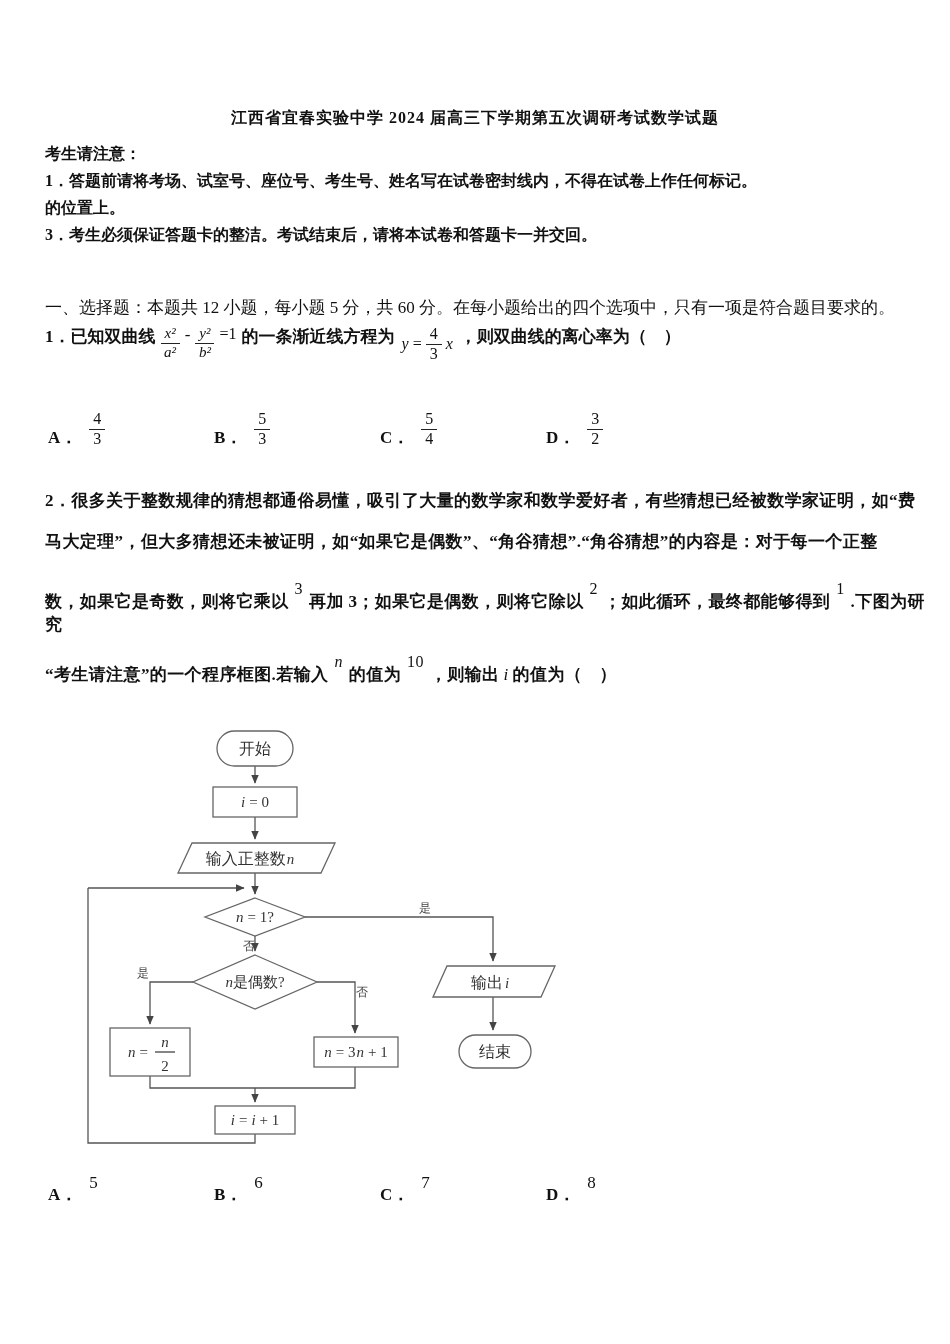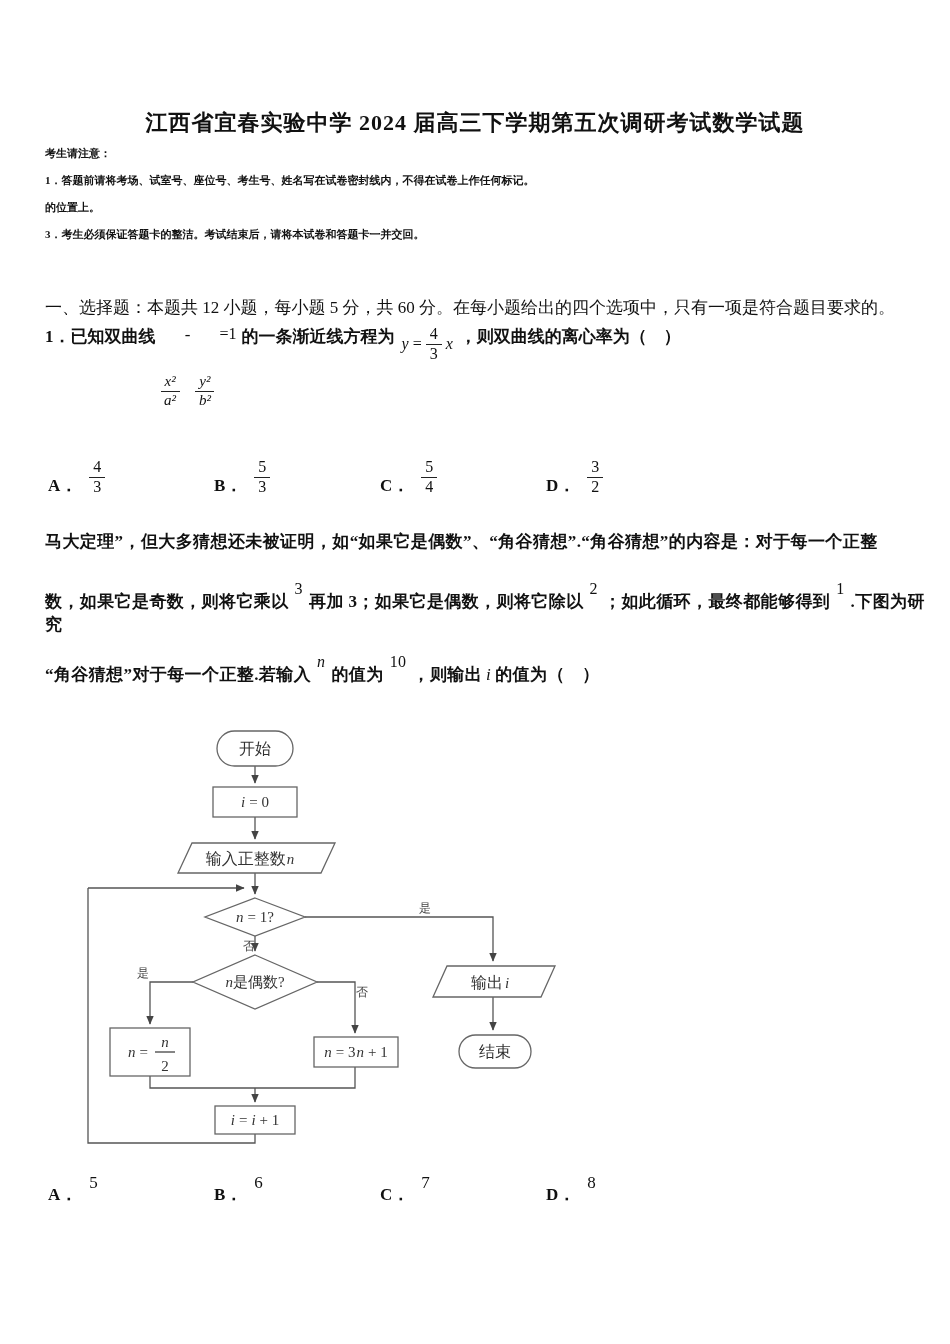--- a/index.html
+++ b/index.html
@@ -1,34 +1,34 @@
 <!DOCTYPE html>
 <html><head>
 <meta charset="utf-8">
 <style>
   html,body{margin:0;padding:0;background:#ffffff;}
   #page{position:relative;width:950px;height:1344px;background:#ffffff;
         font-family:"Liberation Serif",serif;color:#111;overflow:hidden;}
   .abs{position:absolute;}
   .cjk{font-weight:bold;}
   .title{position:absolute;left:0;right:0;top:108px;text-align:center;
-         font-size:22px;font-weight:bold;letter-spacing:1px;}
-  .notices{position:absolute;left:45px;top:140px;width:868px;font-size:11px;
+         font-size:16px;font-weight:bold;letter-spacing:1px;}
+  .notices{position:absolute;left:45px;top:140px;width:868px;font-size:16px;
            font-weight:bold;line-height:27px;}
   .section-heading{position:absolute;left:45px;top:296px;width:870px;
                    font-size:17px;font-weight:normal;}
   
   .q1-line{position:absolute;left:45px;top:325px;height:58px;display:flex;
            align-items:flex-start;font-size:17px;}
   .q1-line > *{margin-right:5px;}
   .math{font-family:"Liberation Serif",serif;font-weight:normal;}
   .it{font-style:italic;}
   .frac{display:inline-flex;flex-direction:column;align-items:center;
         font-family:"Liberation Serif",serif;font-weight:normal;
-        font-size:15px;line-height:1.15;font-style:italic;margin-top:48px;}
+        font-size:15px;line-height:1.15;font-style:italic;}
   .frac .fnum{border-bottom:1.4px solid #222;padding:0 4px 1px;}
   .frac.upright{font-style:normal;}
   .asym{display:inline-flex;align-items:center;font-size:16px;}
   .asym > *{margin:0 2px;}
   
   .opt{position:absolute;display:inline-flex;align-items:flex-end;font-size:17px;}
   .optlabel{font-weight:bold;font-family:"Liberation Serif",serif;margin-right:12px;}
   .optfrac{font-size:16px;font-style:normal;}
   .optnum{display:inline-block;transform:translateY(-13px);
           font-family:"Liberation Serif",serif;font-weight:normal;font-size:17px;}
@@ -112,28 +112,31 @@
     </span>
   </span>
   <span class="opt" style="left:546px;top:410px">
     <span class="optlabel">D．</span>
     <span class="frac upright optfrac">
       <span class="fnum">3</span>
       <span class="fden">2</span>
     </span>
   </span>
 
+  <div class="q2line" style="top:489px">
+    <span class="cjk">2．很多关于整数规律的猜想都通俗易懂，吸引了大量的数学家和数学爱好者，有些猜想已经被数学家证明，如“费</span>
+  </div>
   <div class="q2line" style="top:530px">
     <span class="cjk">马大定理”，但大多猜想还未被证明，如“如果它是偶数”、“角谷猜想”.“角谷猜想”的内容是：对于每一个正整</span>
   </div>
   <div class="q2line" style="top:590px">
     <span class="cjk">数，如果它是奇数，则将它乘以</span><span class="supnum">3</span><span class="cjk">再加 3；如果它是偶数，则将它除以</span><span class="supnum">2</span><span class="cjk">；如此循环，最终都能够得到</span><span class="supnum">1</span><span class="cjk">.下图为研究</span>
   </div>
   <div class="q2line" style="top:663px">
-    <span class="cjk">“角谷猜想”对于每一个正整.若输入</span><span class="supnum it">n</span><span class="cjk">的值为</span><span class="supnum">10</span><span class="cjk">，则输出</span><span class="inline-i">i</span><span class="cjk">的值为（　）</span>
+    <span class="cjk">“考生请注意”的一个程序框图.若输入</span><span class="supnum it">n</span><span class="cjk">的值为</span><span class="supnum">10</span><span class="cjk">，则输出</span><span class="inline-i">i</span><span class="cjk">的值为（　）</span>
   </div>
 
   <svg class="abs" style="left:0;top:715px" width="620" height="445" viewBox="0 715 620 445">
     <defs>
       <marker id="arw" markerWidth="8" markerHeight="8" refX="6.5" refY="3" orient="auto">
         <path d="M0,0 L7,3 L0,6 Z" fill="#444"></path>
       </marker>
     </defs>
 
     <line class="flow-line" x1="255" y1="766" x2="255" y2="783" marker-end="url(#arw)"></line>

